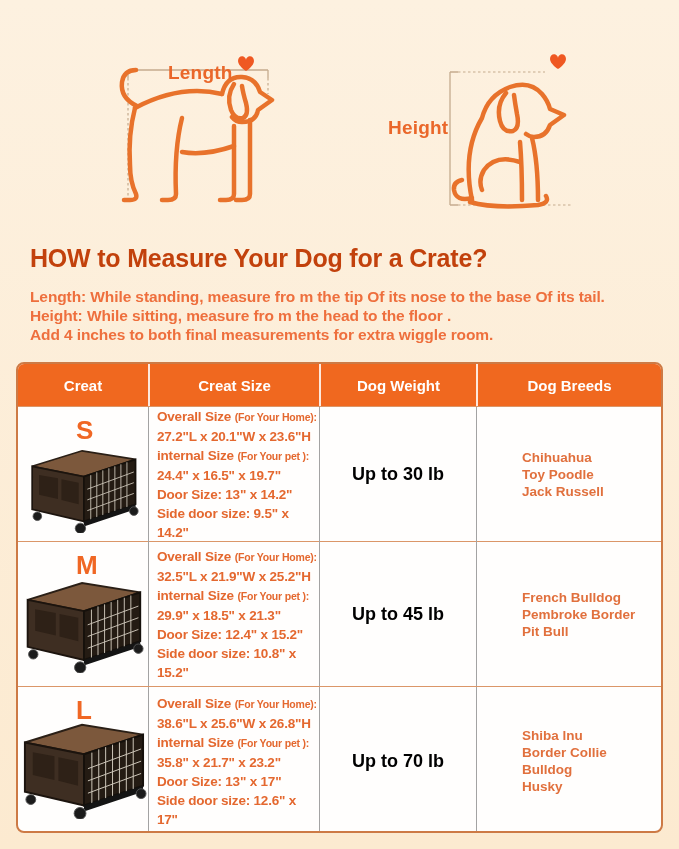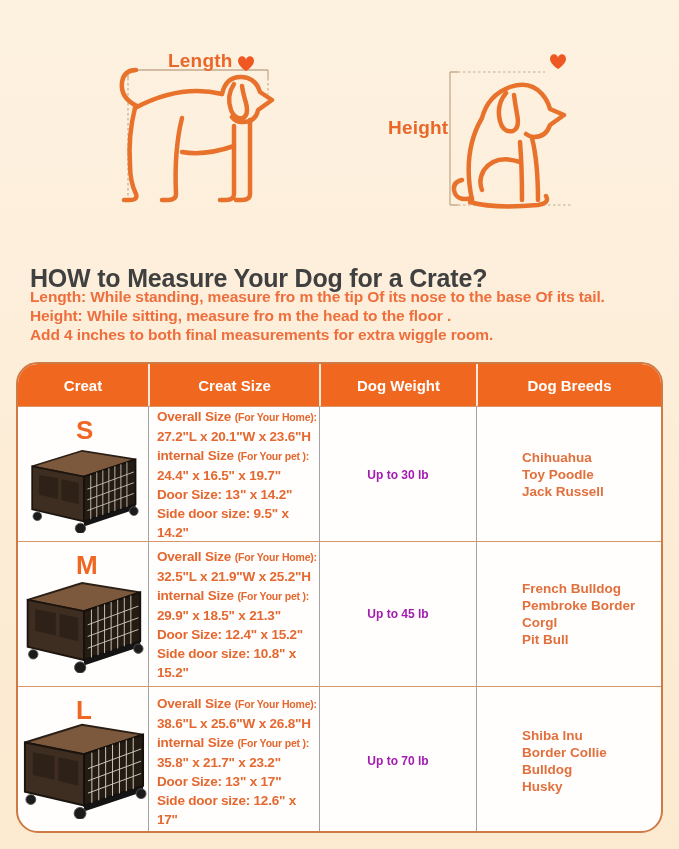--- a/index.html
+++ b/index.html
@@ -7,30 +7,30 @@
   body {
     font-family:"Liberation Sans", sans-serif;
     background:linear-gradient(#fdf1e0,#fcead0);
     position:relative; overflow:hidden;
   }
   .abs { position:absolute; }
 
   
   #hero { left:0; top:0; width:679px; height:240px; }
   .measure-label { color:#ea672a; font-weight:bold; font-size:19px; letter-spacing:.2px; }
-  #length-label { left:168px; top:50px; }
+  #length-label { left:168px; top:62px; }
   #height-label { left:388px; top:117px; }
 
   
-  #page-title { left:30px; top:244px; color:#404040; font-size:25px; font-weight:bold; letter-spacing:-0.2px;margin-top:20px; }
+  #page-title { left:30px; top:244px; color:#c2410c; font-size:25px; font-weight:bold; letter-spacing:-0.2px; }
   #intro { left:30px; top:287px; color:#ee6f3d; font-size:15.5px; font-weight:bold; line-height:19px; letter-spacing:-0.1px; }
 
   
   #size-table { left:16px; top:362px; width:647px; height:471px;
-    background:#fffefd; border:2px solid #cd7a45; border-radius:22px; overflow:hidden; }
+    background:#fffefd; border:2px solid #cd7a45; border-radius:8px; overflow:hidden; }
   .hrow { display:grid; grid-template-columns:130px 171px 157px 1fr; height:42px;
     background:#f0681f; }
   .hcell { display:flex; align-items:center; justify-content:center; color:#fff;
     font-size:15px; font-weight:bold; border-left:2px solid rgba(255,255,255,.85); }
   .hcell:first-child { border-left:none; }
 
   .trow { display:grid; grid-template-columns:130px 171px 157px 1fr; border-top:1px solid #db9668; }
   .trow.s { height:135px; } .trow.m { height:145px; } .trow.l { height:149px; }
   .tcell { border-left:1px solid #a3a3a3; position:relative; }
   .tcell:first-child { border-left:none; }
@@ -39,21 +39,21 @@
   .crate-wrap { position:absolute; left:50%; transform:translateX(-50%); }
   .trow.s .crate-wrap { top:30px; width:112px; }
   .trow.m .crate-wrap { top:26px; width:122px; }
   .trow.l .crate-wrap { top:22px; width:128px; }
 
   .specs { height:100%; display:flex; flex-direction:column; justify-content:center;
     padding-left:8px; color:#e4682f; font-size:13.5px; font-weight:bold; line-height:19px; letter-spacing:-0.2px; }
   .specs .note { font-size:10.5px; }
 
   .weight-cell { display:flex; align-items:center; justify-content:center;
-    color:#a21caf; font-size:12px; font-weight:bold; }
+    color:#000000; font-size:18px; font-weight:bold; }
   .breeds-cell { display:flex; flex-direction:column; justify-content:center;
     padding-left:45px; color:#e1703d; font-size:13.5px; font-weight:bold; line-height:17px; }
 
   svg .dogline { fill:none; stroke:#e8722b; stroke-width:4.5; stroke-linecap:round; stroke-linejoin:round; }
   svg .measure { stroke:#c5ab8e; stroke-width:1.3; fill:none; }
   svg .measure-dash { stroke:#c5ab8e; stroke-width:1.2; fill:none; stroke-dasharray:2.5 2.5; }
 </style>
 </head>
 <body>
 
@@ -196,21 +196,20 @@
       <div>32.5"L x 21.9"W x 25.2"H</div>
       <div><span>internal Size </span><span class="note">(For Your pet ):</span></div>
       <div>29.9" x 18.5" x 21.3"</div>
       <div>Door Size: 12.4" x 15.2"</div>
       <div>Side door size: 10.8" x 15.2"</div>
     </div>
     <div class="tcell weight-cell">Up to 45 lb</div>
     <div class="tcell breeds-cell">
       <div>French Bulldog</div>
       <div>Pembroke Border</div>
-      <div>Corgl</div>
       <div>Pit Bull</div>
     </div>
   </div>
 
   <div class="trow l">
     <div class="tcell">
       <span class="size-letter">L</span>
       <svg class="crate-wrap" viewBox="0 0 130 112">
         <polygon points="6,34 64,16 126,26 66,46" fill="#7c583c" stroke="#2a1f16" stroke-width="2"></polygon>
         <polygon points="6,34 66,46 66,98 6,84" fill="#3e2e22" stroke="#1c140e" stroke-width="2"></polygon>

